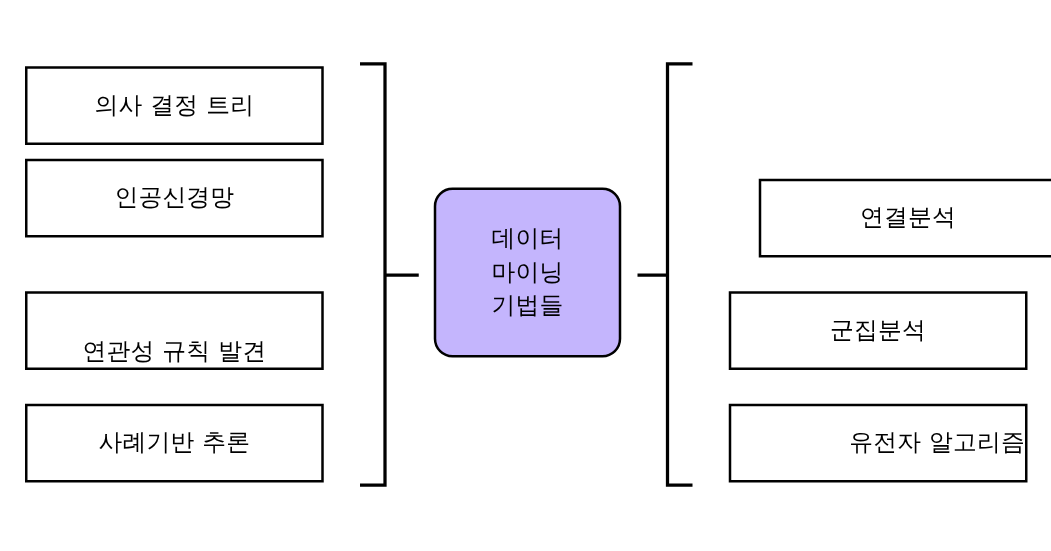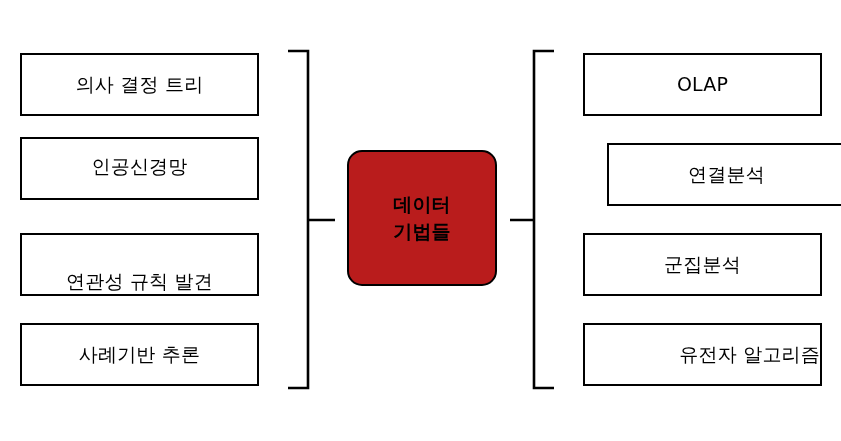--- a/index.html
+++ b/index.html
@@ -44,31 +44,30 @@
   }
   .center-node {
     position: absolute;
     box-sizing: border-box;
     left: 347px;
     top: 150px;
     width: 150px;
     height: 136px;
     border: 2px solid #000000;
     border-radius: 15px;
-    background: #b91c1c;
+    background: #c4b5fd;
     display: flex;
     align-items: center;
     justify-content: center;
     flex-direction: column;
     text-align: center;
     color: #000000;
     font-size: 19px;
     line-height: 1.42;
     letter-spacing: 0.2px;
-    font-weight: bold;
   }
   .brace {
     position: absolute;
     top: 0;
     left: 0;
     width: 841px;
     height: 441px;
     pointer-events: none;
   }
   .brace-line {
@@ -80,35 +79,32 @@
 </style>
 </head>
 <body>
 
 <div id="canvas">
 
   <div class="node-box left" style="top:53px;">
     <span>의사 결정 트리</span>
   </div>
 
-  <div class="node-box left" style="top:137px;font-family:Liberation Mono, monospace;">
+  <div class="node-box left" style="top:127px;">
     <span>인공신경망</span>
   </div>
 
   <div class="node-box left" style="top:233px;align-items:flex-end;">
     <span>연관성 규칙 발견</span>
   </div>
 
   <div class="node-box left" style="top:323px;">
     <span>사례기반 추론</span>
   </div>
 
-  <div class="node-box right" style="top:53px;">
-    <span>OLAP</span>
-  </div>
 
   <div class="node-box right" style="top:143px;margin-left:24px;">
     <span>연결분석</span>
   </div>
 
   <div class="node-box right" style="top:233px;">
     <span>군집분석</span>
   </div>
 
   <div class="node-box right" style="top:323px;justify-content:flex-end;">
@@ -117,16 +113,17 @@
 
   <svg class="brace" viewBox="0 0 841 441">
 
     <path class="brace-line" d="M 288 51 L 308 51 L 308 220 L 335 220 L 308 220 L 308 388 L 288 388"></path>
 
     <path class="brace-line" d="M 554 51 L 534 51 L 534 220 L 510 220 L 534 220 L 534 388 L 554 388"></path>
   </svg>
 
   <div class="center-node">
     <span>데이터</span>
+    <span>마이닝</span>
     <span>기법들</span>
   </div>
 
 </div>
 
 </body></html>

